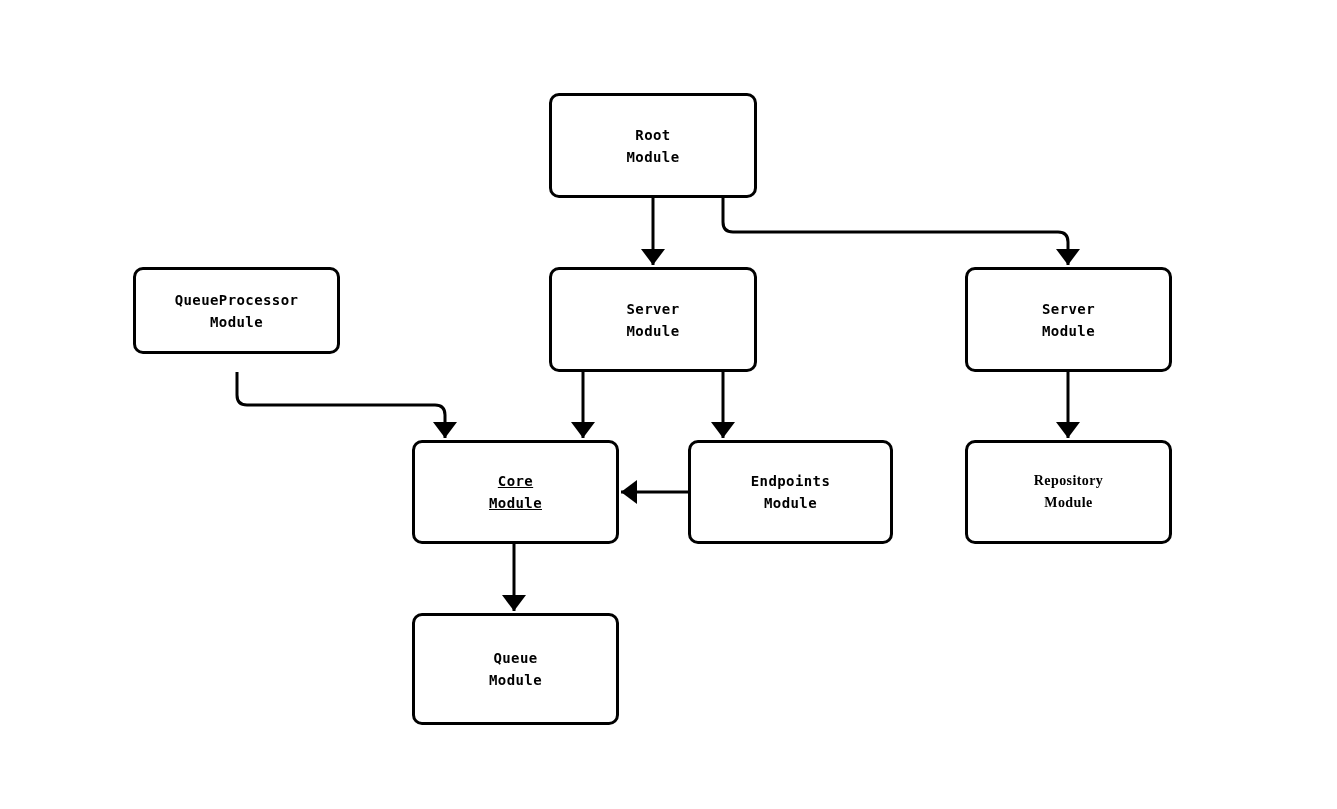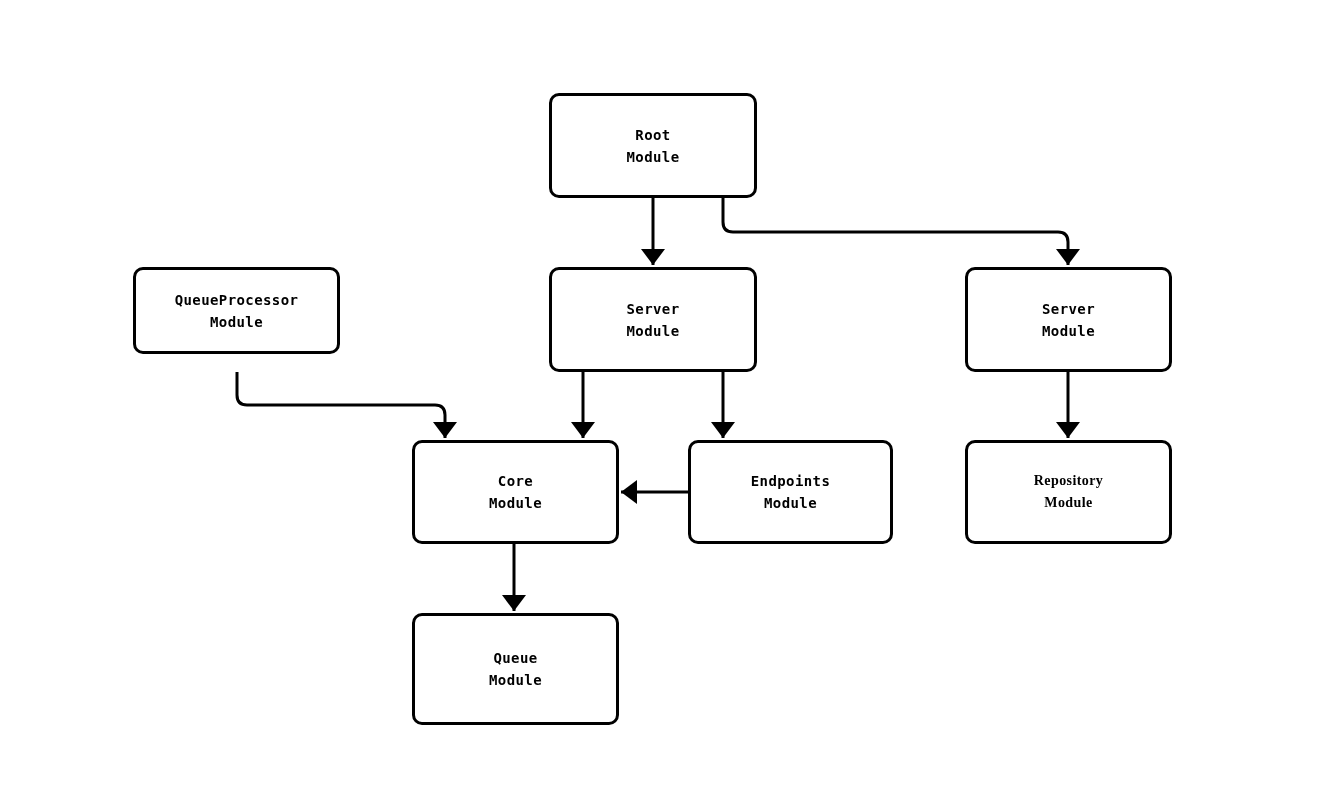--- a/index.html
+++ b/index.html
@@ -82,21 +82,21 @@
   <div class="node" style="left: 549px; top: 267px; width: 208px; height: 105px;">
     <span>Server</span>
     <span>Module</span>
   </div>
 
   <div class="node" style="left: 965px; top: 267px; width: 207px; height: 105px;">
     <span>Server</span>
     <span>Module</span>
   </div>
 
-  <div class="node" style="left: 412px; top: 440px; width: 207px; height: 104px;">
+  <div class="node" style="left: 412px; top: 440px; width: 207px; height: 104px; text-decoration: underline;">
     <span>Core</span>
     <span>Module</span>
   </div>
 
   <div class="node" style="left: 688px; top: 440px; width: 205px; height: 104px;">
     <span>Endpoints</span>
     <span>Module</span>
   </div>
 
   <div class="node" style="left: 965px; top: 440px; width: 207px; height: 104px; font-family: Liberation Serif, serif;">

